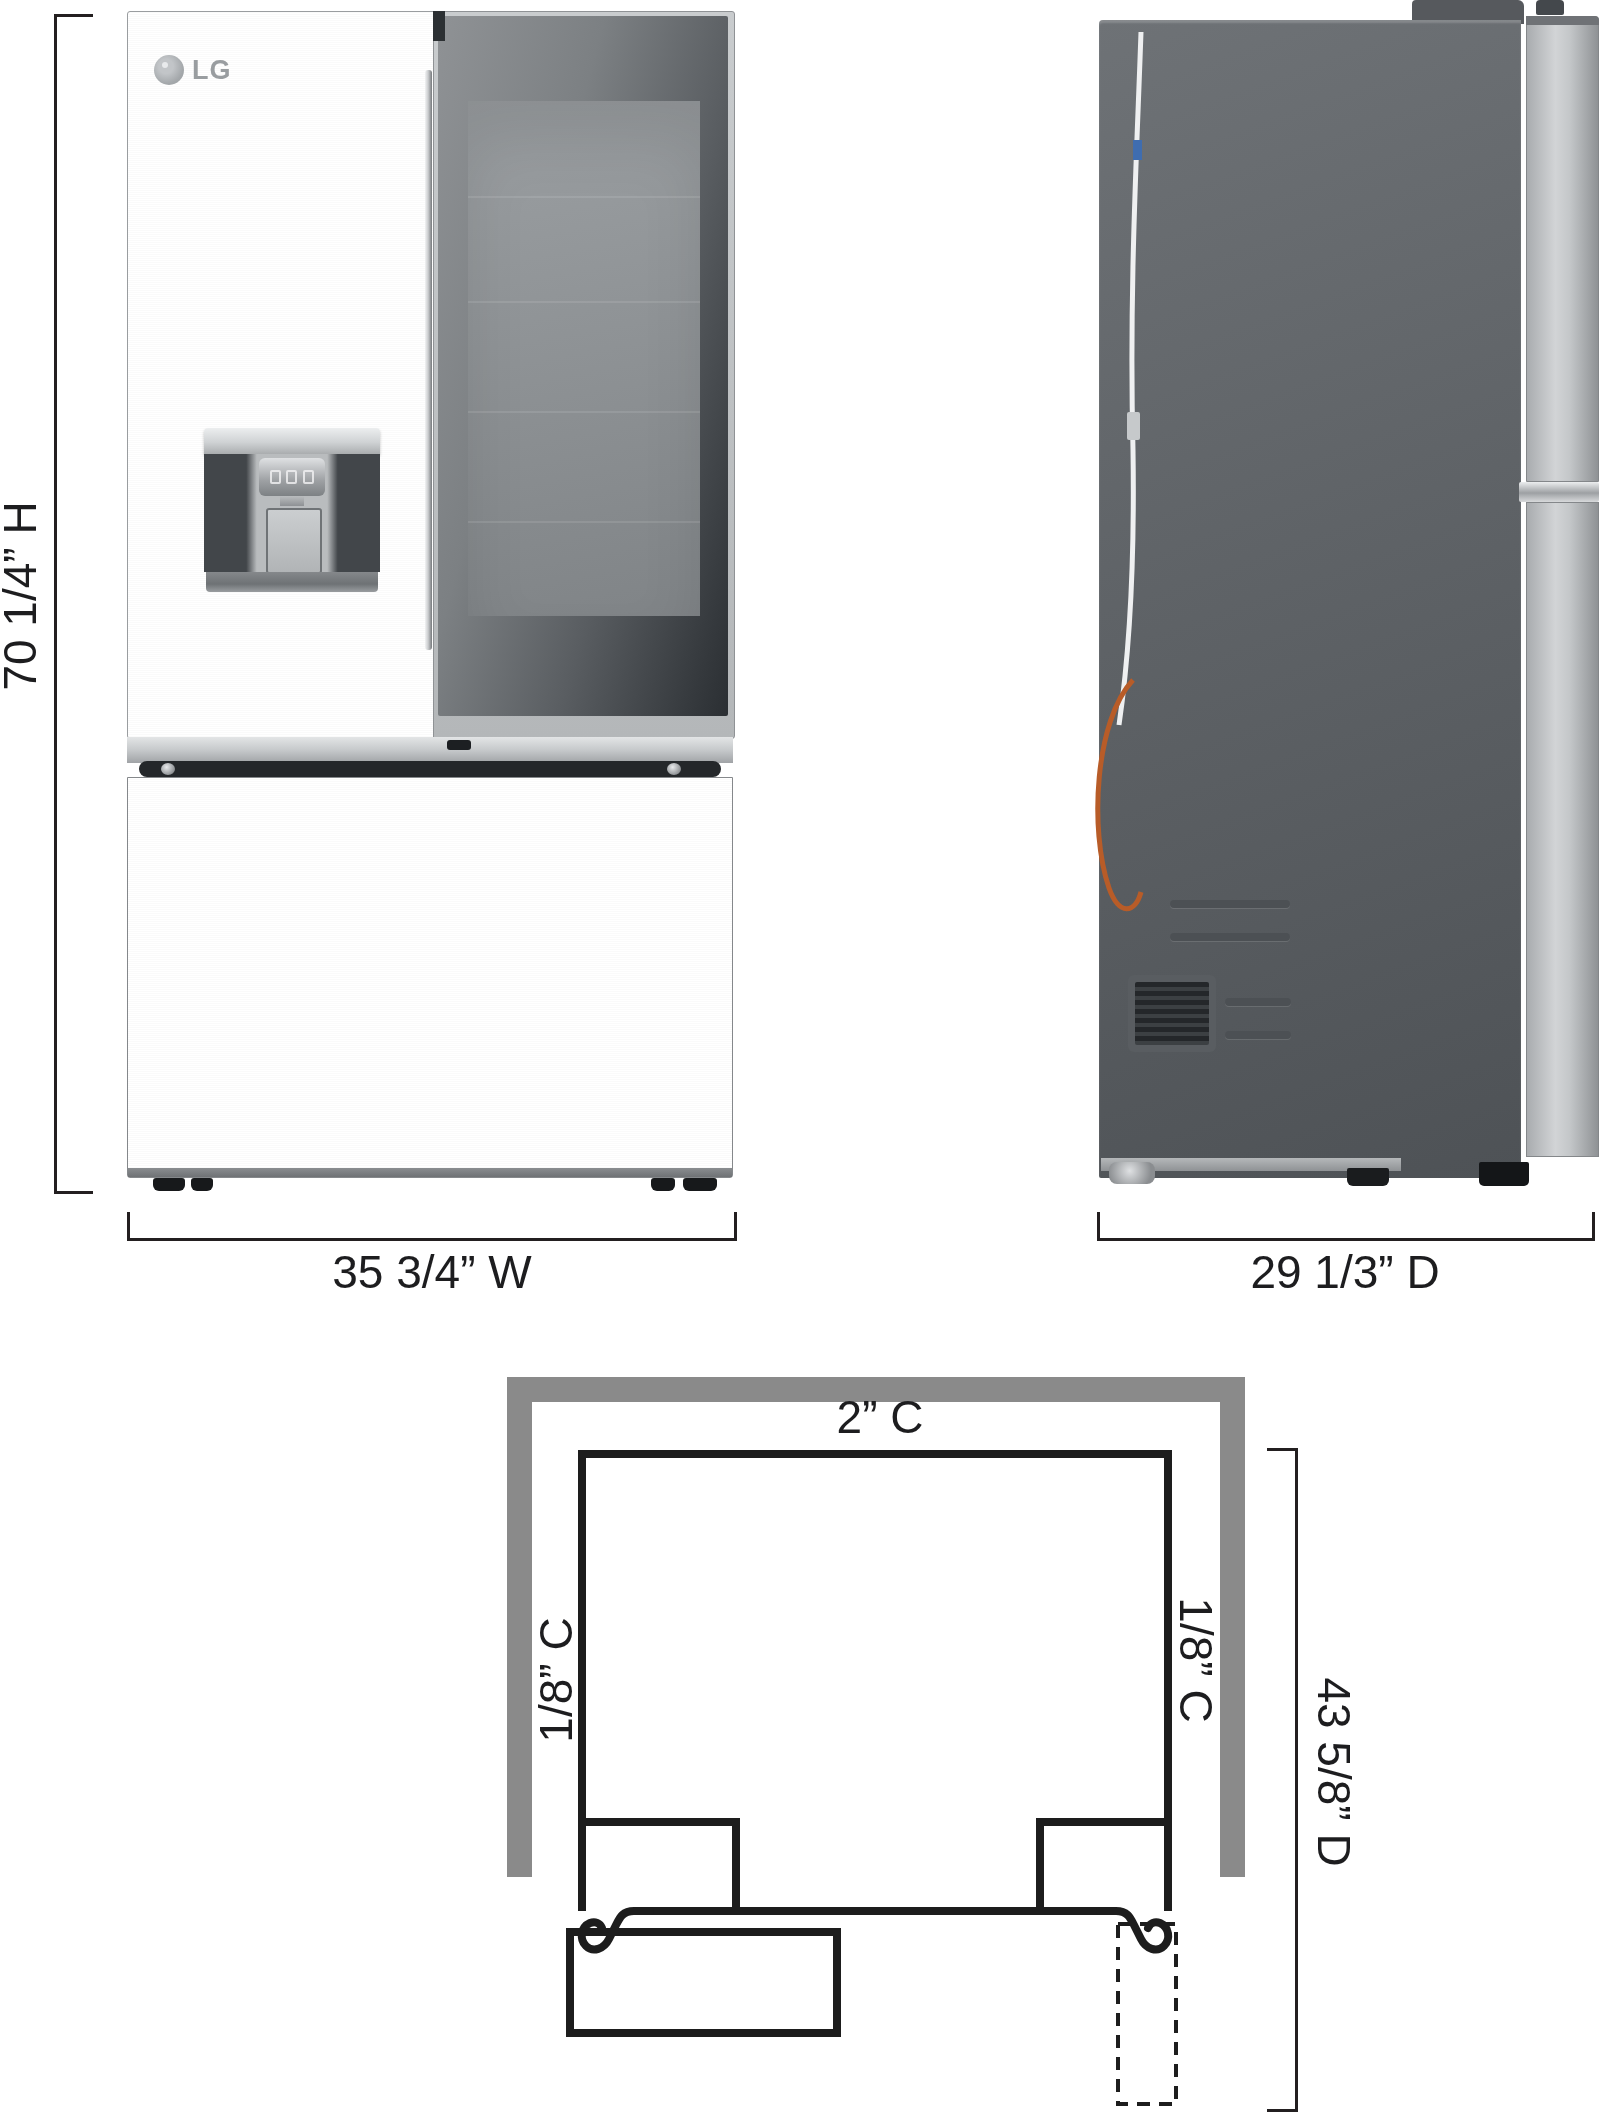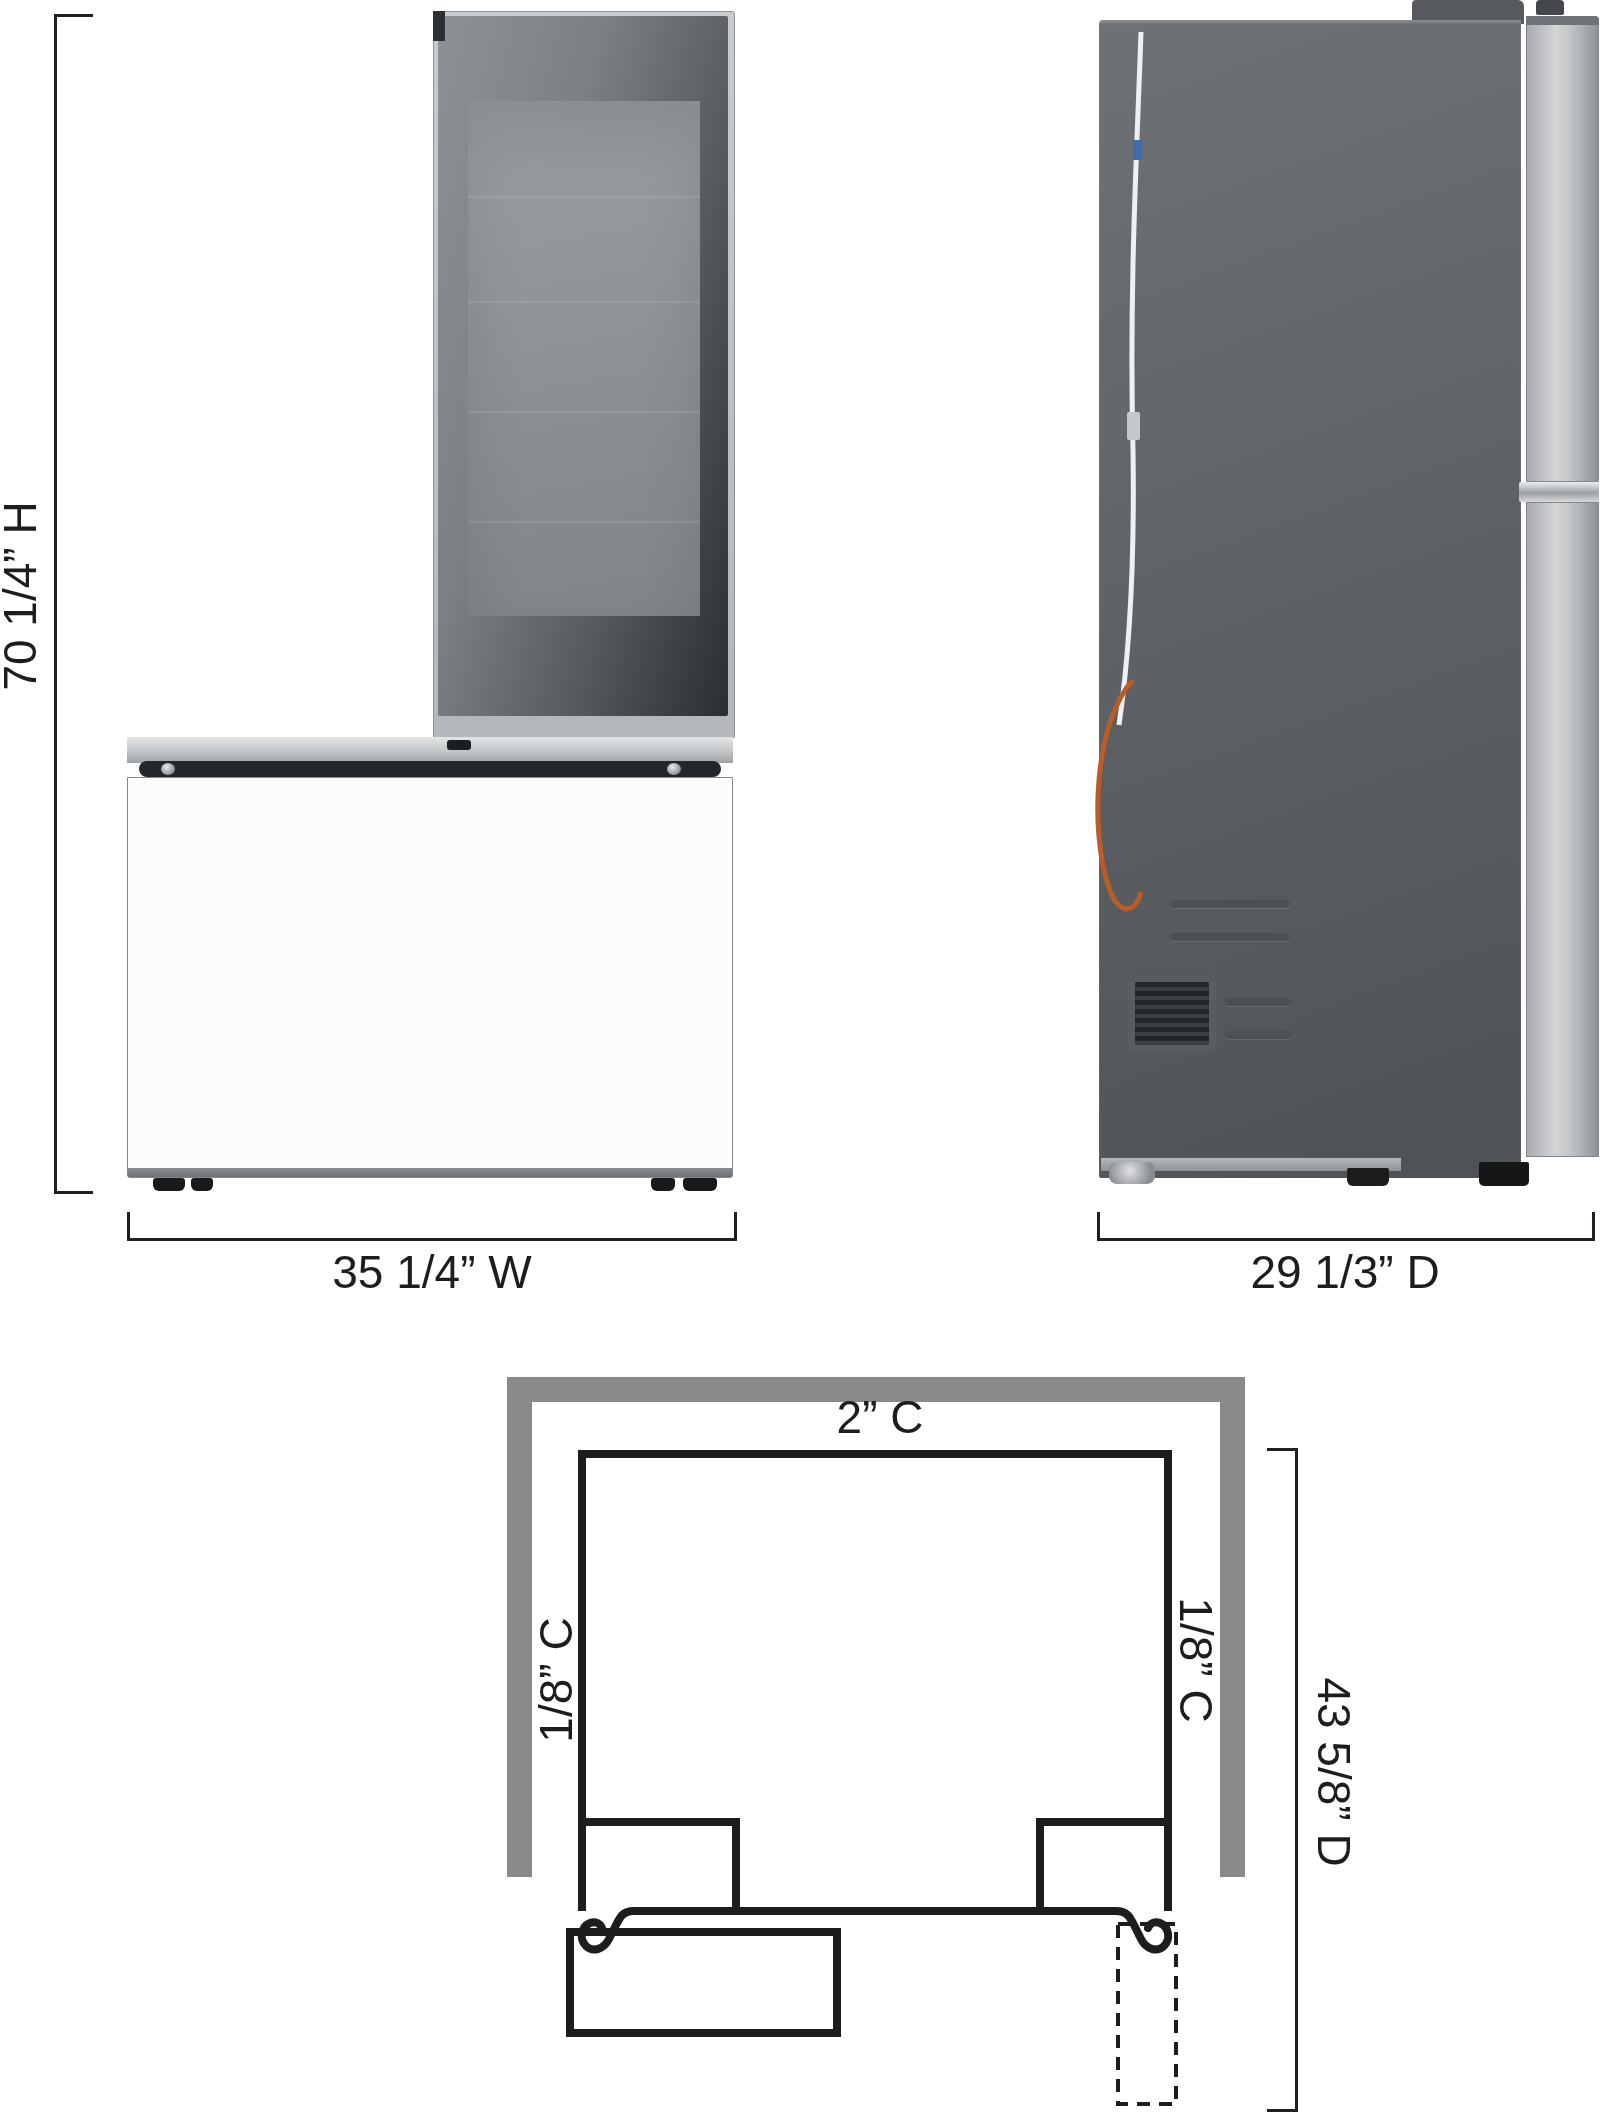--- a/index.html
+++ b/index.html
@@ -104,20 +104,39 @@
 </style>
 </head>
 <body>
 
 <div class="canvas">
 
   <div class="vbracket"></div>
   <div class="lbl ccw" style="left:20px;top:596px;">70 1/4” H</div>
 
   <div class="fridge-front">
+    <div class="door-left grain">
+      <div class="lg-logo">
+        <div class="lg-circle"></div>
+        <div class="lg-text">LG</div>
+      </div>
+      <div class="dispenser">
+        <div class="disp-topbar"></div>
+        <div class="disp-recess"></div>
+        <div class="disp-knob">
+          <div class="knob-ic"></div>
+          <div class="knob-ic"></div>
+          <div class="knob-ic"></div>
+        </div>
+        <div class="disp-neck"></div>
+        <div class="disp-paddle"></div>
+        <div class="disp-tray"></div>
+      </div>
+      <div class="handle-groove"></div>
+    </div>
 
     <div class="door-right">
       <div class="glass">
         <div class="inner-window">
           <div class="shelf-line" style="top:95px;"></div>
           <div class="shelf-line" style="top:200px;"></div>
           <div class="shelf-line" style="top:310px;"></div>
           <div class="shelf-line" style="top:420px;"></div>
         </div>
       </div>
@@ -134,21 +153,21 @@
       <div class="drawer-edge"></div>
     </div>
 
     <div class="foot" style="left:26px;width:32px;"></div>
     <div class="foot" style="left:64px;width:22px;"></div>
     <div class="foot" style="left:524px;width:24px;"></div>
     <div class="foot" style="left:556px;width:34px;"></div>
   </div>
 
   <div class="hbracket w-bracket"></div>
-  <div class="lbl" style="left:432px;top:1272px;">35 1/4” W</div>
+  <div class="lbl" style="left:432px;top:1272px;">35 3/4” W</div>
 
   <div class="fridge-side">
     <div class="side-top-hinge"></div>
     <div class="side-hinge-knob"></div>
     <div class="side-cabinet"></div>
 
     <svg class="abs" style="left:-50px;top:20px;" width="110" height="920" viewBox="0 0 110 920">
       <path d="M92,12 C88,130 80,270 84,430 C86,560 78,650 70,705" fill="none" stroke="#eff0f1" stroke-width="5"></path>
       <path d="M84,660 C46,700 40,810 60,868 C70,896 86,894 92,872" fill="none" stroke="#b85c28" stroke-width="5"></path>
       <rect x="84" y="120" width="9" height="20" fill="#3f6db0"></rect>

